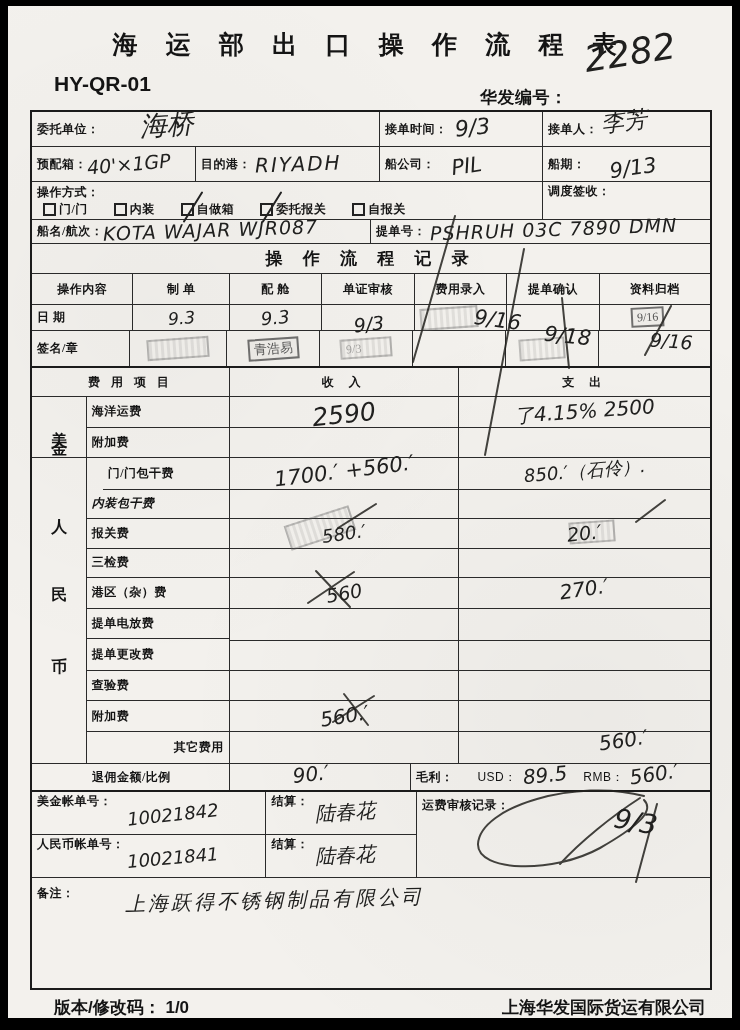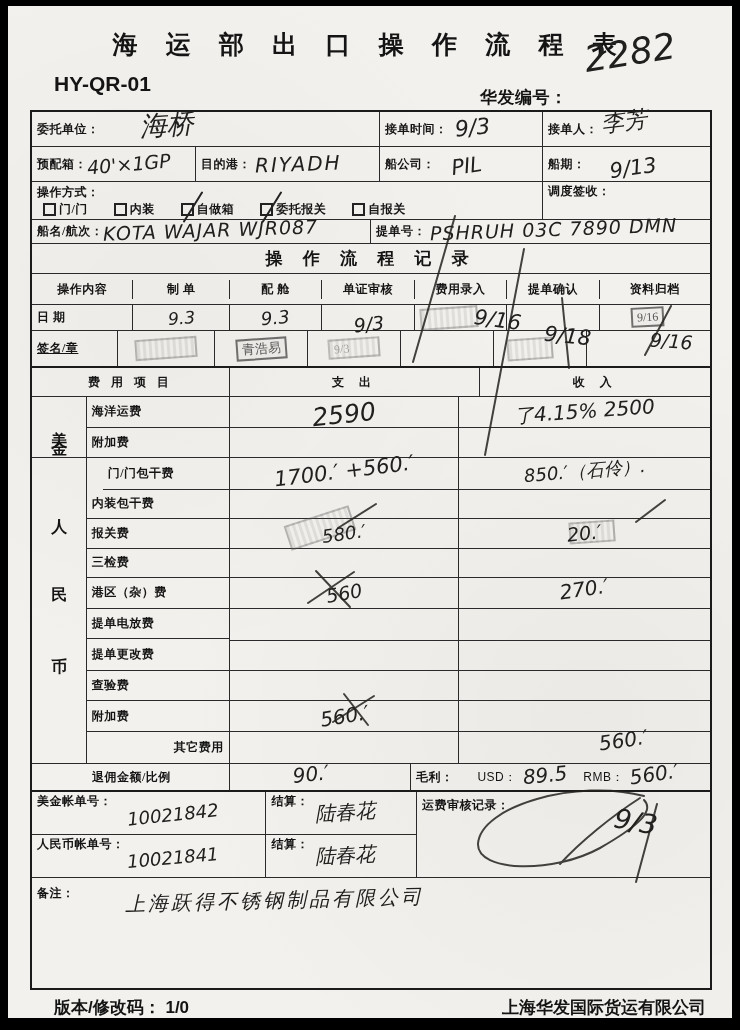--- a/index.html
+++ b/index.html
@@ -127,21 +127,21 @@
         <span class="hw" style="font-size:19px;margin-left:4px;transform:rotate(-2deg) translateY(-3px);letter-spacing:1px;">PSHRUH 03C 7890 DMN</span>
       </div>
     </div>
 
     <div class="row" style="height:30px;">
       <div class="c center" style="width:682px;">
         <span class="lbl" style="font-size:17px;letter-spacing:8px;">操  作  流  程  记  录</span>
       </div>
     </div>
 
-    <div class="row" style="height:31px;align-items:center;">
+    <div class="row" style="height:31px;">
       <div class="c center" style="width:102px;">
         <span class="lbl">操作内容</span>
           </div>
       <div class="c center" style="width:97px;">
         <span class="lbl">制 单</span>
           </div>
       <div class="c center" style="width:93px;">
         <span class="lbl">配 舱</span>
           </div>
       <div class="c center" style="width:93px;">
@@ -174,21 +174,21 @@
       <div class="c" style="width:93px;">
         <span class="stampbox faint" style="width:46px;height:16px;"></span>
           </div>
       <div class="c" style="width:93px;"></div>
       <div class="c" style="width:111px;">
         <span class="stampbox" style="margin-left:26px;transform:rotate(-3deg);">9/16</span>
           </div>
     </div>
 
     <div class="row thick" style="height:37px;">
-      <div class="c" style="width:86px;text-decoration:underline;">
+      <div class="c" style="width:98px;">
         <span class="lbl">签名/章</span>
           </div>
       <div class="c center" style="width:97px;">
         <span class="stampbox faint" style="width:50px;height:15px;"></span>
           </div>
       <div class="c center" style="width:93px;">
         <span class="stampbox" style="font-size:13px;">青浩易</span>
           </div>
       <div class="c center" style="width:93px;">
         <span class="stampbox faint" style="font-size:12px;min-width:40px;">9/3</span>
@@ -201,25 +201,25 @@
     </div>
 
     <span class="hw abs" style="left:442px;top:196px;font-size:21px;transform:rotate(8deg);z-index:3;">9/16</span>
     <span class="hw abs" style="left:512px;top:212px;font-size:21px;transform:rotate(6deg);z-index:3;">9/18</span>
     <span class="hw abs" style="left:618px;top:218px;font-size:19px;transform:rotate(4deg);z-index:3;">9/16</span>
 
     <div class="row" style="height:29px;">
       <div class="c center" style="width:199px;text-align:center;">
         <span class="lbl" style="letter-spacing:4px;">费 用 项 目</span>
           </div>
+      <div class="c center" style="width:231px;">
+        <span class="lbl" style="letter-spacing:6px;">收  入</span>
+          </div>
       <div class="c center" style="width:252px;">
         <span class="lbl" style="letter-spacing:6px;">支  出</span>
-          </div>
-      <div class="c center" style="width:231px;">
-        <span class="lbl" style="letter-spacing:6px;">收  入</span>
           </div>
     </div>
 
     <div class="row" style="height:367px;">
 
       <div class="stack" style="width:55px;border-right:1px solid #2a2a2a;box-sizing:border-box;">
         <div class="cell center" style="height:61px;justify-content:center;">
           <span class="vert" style="letter-spacing:10px;">美金</span>
         </div>
         <div class="cell center" style="height:306px;justify-content:center;">
@@ -230,21 +230,21 @@
       <div class="stack" style="width:144px;border-right:1px solid #2a2a2a;box-sizing:border-box;">
         <div class="cell" style="height:31px;">
               <span class="lbl">海洋运费</span>
             </div>
         <div class="cell" style="height:30px;">
               <span class="lbl">附加费</span>
             </div>
         <div class="cell" style="height:32px;margin-left:16px;">
               <span class="lbl">门/门包干费</span>
             </div>
-        <div class="cell" style="height:29px;">
+        <div class="cell" style="height:29px;font-style:italic;">
               <span class="lbl">内装包干费</span>
             </div>
         <div class="cell" style="height:30px;">
               <span class="lbl">报关费</span>
             </div>
         <div class="cell" style="height:29px;">
               <span class="lbl">三检费</span>
             </div>
         <div class="cell" style="height:32px;">
               <span class="lbl">港区（杂）费</span>

